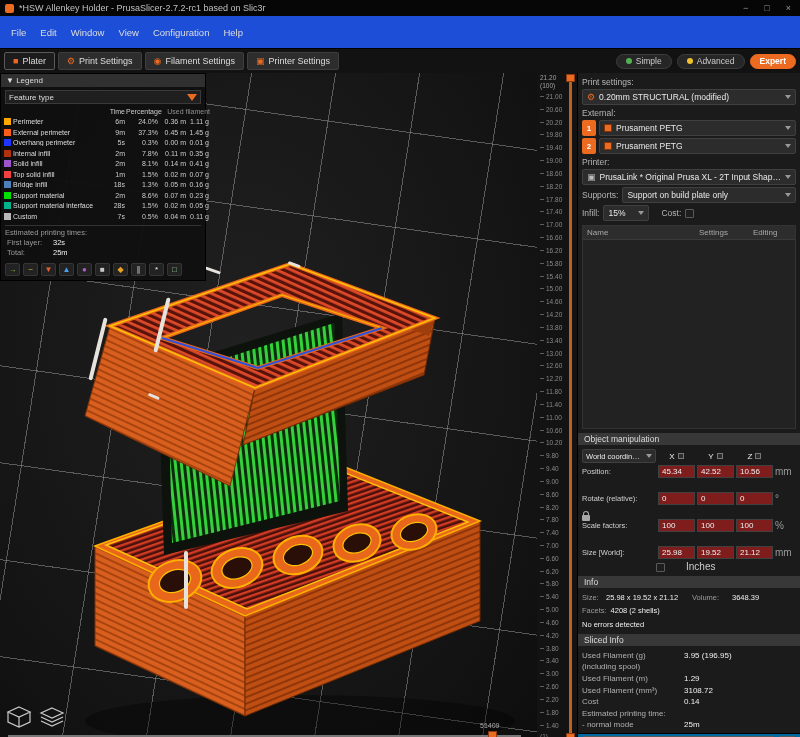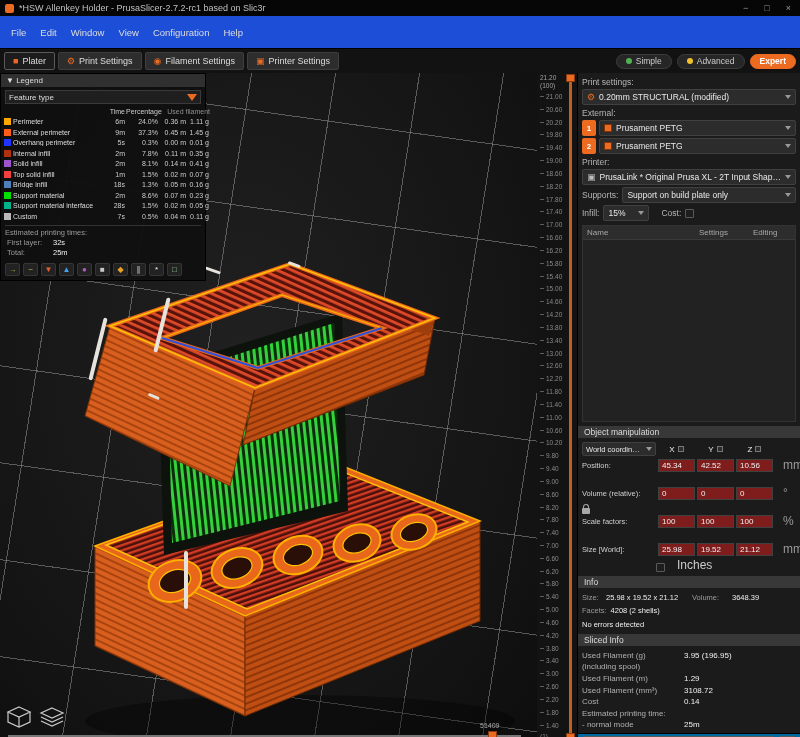--- a/index.html
+++ b/index.html
@@ -106,23 +106,23 @@
   .ext-swatch{ width:11px; height:8px; border:1px solid #000; flex:none; }
   .page-ic{ width:7px; height:9px; border:1px solid #bbb; border-radius:1px; }
 
   .section-head{ background:#383838; color:#ddd; font-size:8.5px; padding:1px 6px; margin:2px -4px; flex:none; }
   .manip{ position:relative; display:flex; flex-direction:column; gap:2px; }
   .axis-row,.man-row{ display:grid; grid-template-columns:74px 37px 37px 37px 16px; gap:2px; align-items:center; }
   .axis-cell{ display:flex; align-items:center; justify-content:center; gap:3px; color:#eee; font-size:8px; }
   .axis-ic{ width:6px; height:6px; border:1px solid #777; background:#2c2c2c; }
   .man-label{ color:#cfcfcf; font-size:7.5px; white-space:nowrap; overflow:hidden; }
   .field{ height:13px; background:#7f1d1d; border:1px solid #404040; border-radius:0; display:flex; align-items:center; padding:0 3px; color:#eee; font-size:8px; }
-  .unit{ color:#9a9a9a; font-size:12px;margin-left:8px; }
+  .unit{ color:#9a9a9a; font-size:10px; }
   .man-lock{ position:absolute; left:0px; top:66px; }
-  .inches-row{ display:flex; align-items:flex-end; gap:12px; margin-left:74px; font-size:12px; color:#ccc; }
+  .inches-row{ display:flex; align-items:flex-end; gap:21px; margin-left:74px; font-size:10px; color:#ccc; }
   .mini-combo{ width:46px; flex:none; }
   .coord-combo{ height:14px; font-size:7.5px; padding:0 3px; }
 
   .info-row1{ display:grid; grid-template-columns:24px 86px 40px 1fr; font-size:7.5px; line-height:1.5; }
   .info-row{ display:flex; gap:4px; font-size:7.5px; line-height:1.5; }
   .glabel{ color:#9a9a9a; } .gval{ color:#eee; }
 
   .sl-row{ display:flex; font-size:8px; line-height:1.45; }
   .sl-label{ width:102px; flex:none; color:#b0b0b0; }
   .sl-val{ color:#eee; }
@@ -682,21 +682,21 @@
 
             <div class="man-row">
               <span class="man-label">Position:</span>
               <span class="field">45.34</span>
               <span class="field">42.52</span>
               <span class="field">10.56</span>
               <span class="unit">mm</span>
             </div>
 
             <div class="man-row">
-              <span class="man-label">Volume (relative):</span>
+              <span class="man-label">Rotate (relative):</span>
               <span class="field">0</span>
               <span class="field">0</span>
               <span class="field">0</span>
               <span class="unit">°</span>
             </div>
 
             <div class="man-row">
               <span class="man-label">Scale factors:</span>
               <span class="field">100</span>
               <span class="field">100</span>

